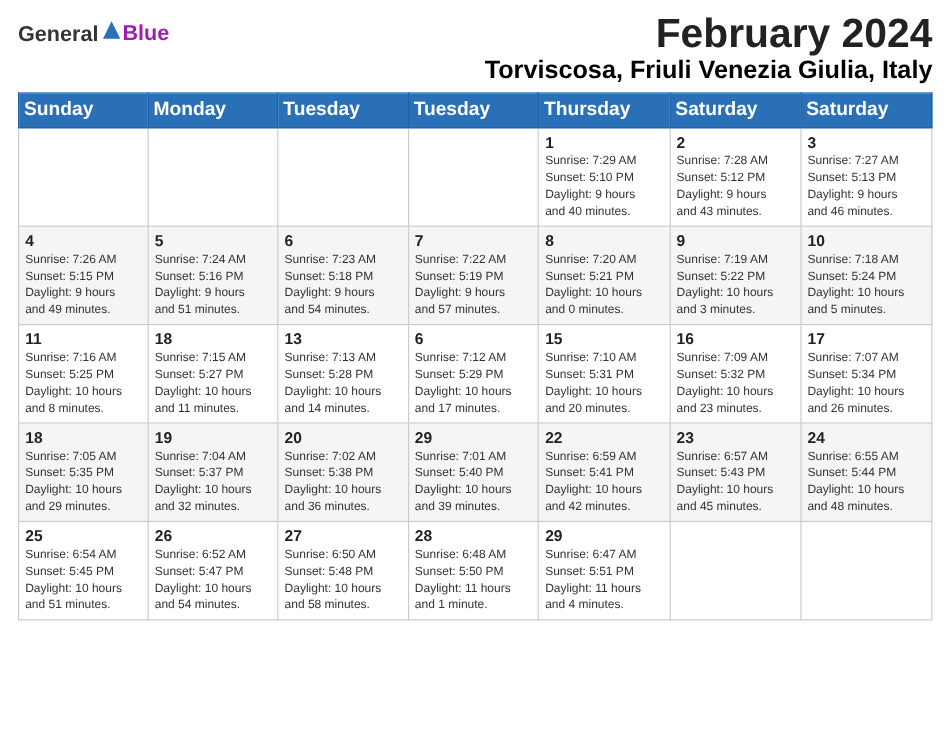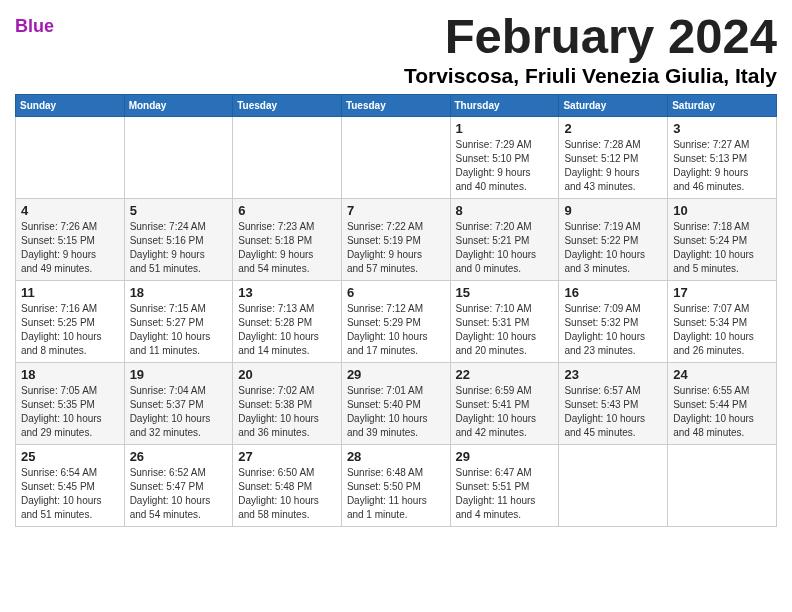--- a/index.html
+++ b/index.html
@@ -33,39 +33,39 @@
     }
     .logo-icon {
       width: 18px;
       height: 18px;
       margin-left: 2px;
     }
     .title-block {
       text-align: right;
     }
     .month-title {
-      font-size: 49px;
+      font-size: 34px;
       font-weight: bold;
       color: #222;
       line-height: 1.1;
     }
     .subtitle {
       font-size: 21px;
       font-weight: bold;
       color: #000000;
     }
     .calendar {
       width: 100%;
       border-collapse: collapse;
       border: 1px solid #ccc;
     }
     .calendar th {
       background-color: #2970b8;
       color: #fff;
-      font-size: 10px;
+      font-size: 16px;
       font-weight: bold;
       padding: 5px 4px;
       text-align: left;
       border: 1px solid #2060a0;
     }
     .calendar td {
       vertical-align: top;
       border: 1px solid #ccc;
       padding: 4px 5px;
       width: 113px;
@@ -91,20 +91,25 @@
     }
     .empty-cell {
       background: #f9f9f9;
     }
   </style>
 </head>
 <body>
 
 <div class="header-area">
   <div class="logo">
+    <div>
+      <span class="logo-text-general">General</span><svg class="logo-icon" viewBox="0 0 20 20">
+          <polygon points="10,2 18,18 2,18" fill="#2970b8"></polygon>
+        </svg>
+    </div>
     <div>
       <span class="logo-text-blue">Blue</span>
     </div>
   </div>
   <div class="title-block">
     <div class="month-title">February 2024</div>
     <div class="subtitle">Torviscosa, Friuli Venezia Giulia, Italy</div>
   </div>
 </div>
 

